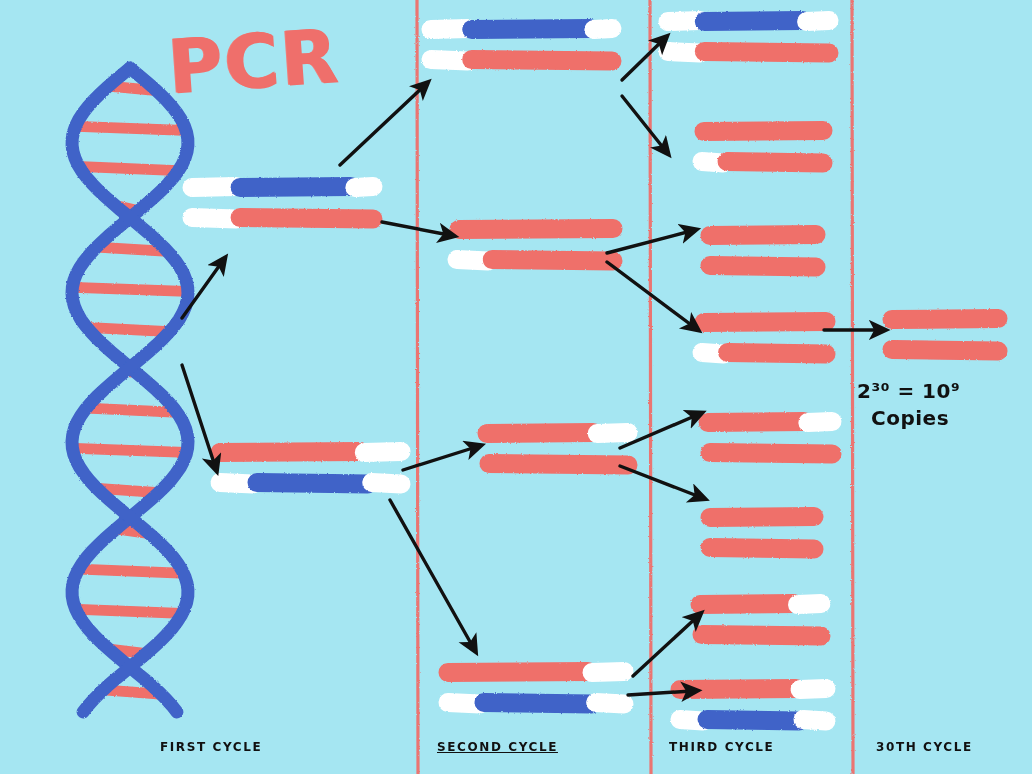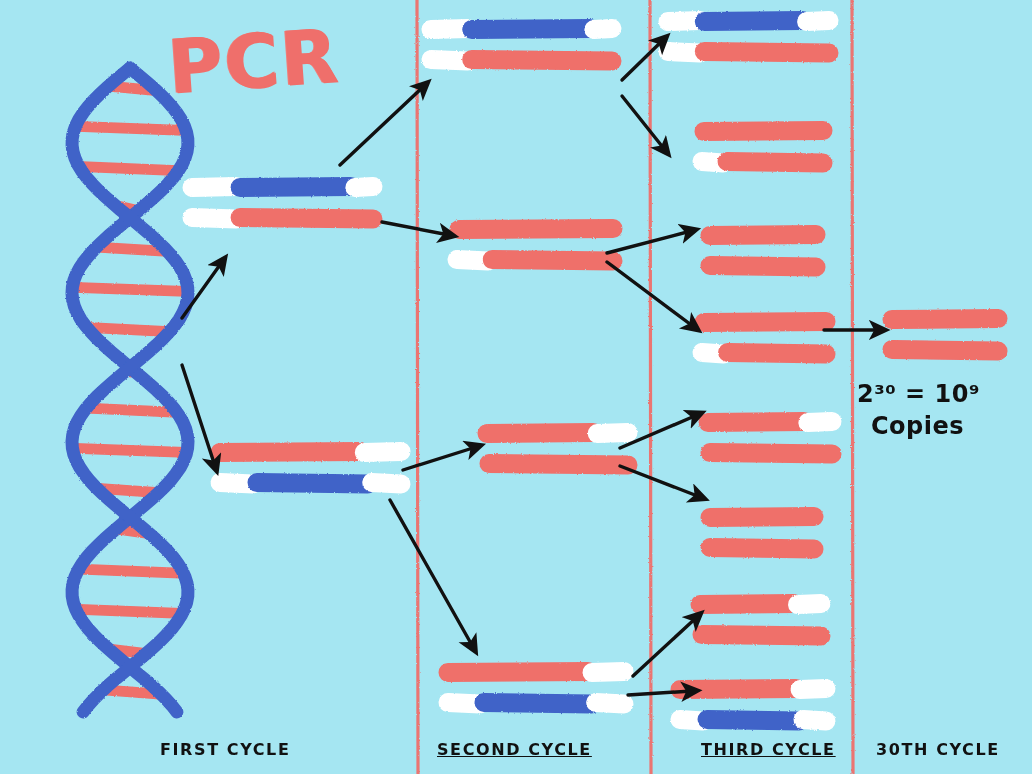--- a/index.html
+++ b/index.html
@@ -31,32 +31,32 @@
     font-size: 74px;
     color: #ef6f6b;
     letter-spacing: 2px;
     transform: rotate(-4deg);
     text-shadow: 1px 1px 0 #ef6f6b, -1px 0px 0 #f07e79;
   }
   .cycle-label {
     position: absolute;
     top: 740px;
     font-family: "DejaVu Sans", sans-serif;
-    font-size: 16px;
+    font-size: 12px;
     font-weight: bold;
     color: #111111;
     letter-spacing: 1.6px;
     white-space: nowrap;
   }
   .copies-note {
     position: absolute;
     left: 857px;
     top: 378px;
     font-family: "DejaVu Sans", sans-serif;
-    font-size: 24px;
+    font-size: 20px;
     font-weight: bold;
     color: #111111;
     line-height: 1.35;
     letter-spacing: 0.5px;
   }
   .copies-line2 {
     display: block;
     padding-left: 14px;
   }
 </style>
@@ -212,17 +212,17 @@
   <div class="title-pcr">PCR</div>
 
   <div class="copies-note">
     <span>2³⁰ = 10⁹</span>
     <span class="copies-line2">Copies</span>
   </div>
 
   <div id="cycle-labels">
       <div class="cycle-label" style="left: 160px;">FIRST CYCLE</div>
       <div class="cycle-label" style="left: 437px; text-decoration: underline;">SECOND CYCLE</div>
-      <div class="cycle-label" style="left: 701px; text-decoration: underline;">THIRD CYCLE</div>
+      <div class="cycle-label" style="left: 669px;">THIRD CYCLE</div>
       <div class="cycle-label" style="left: 876px;">30TH CYCLE</div>
     </div>
 
 </div>
 
 </body></html>

